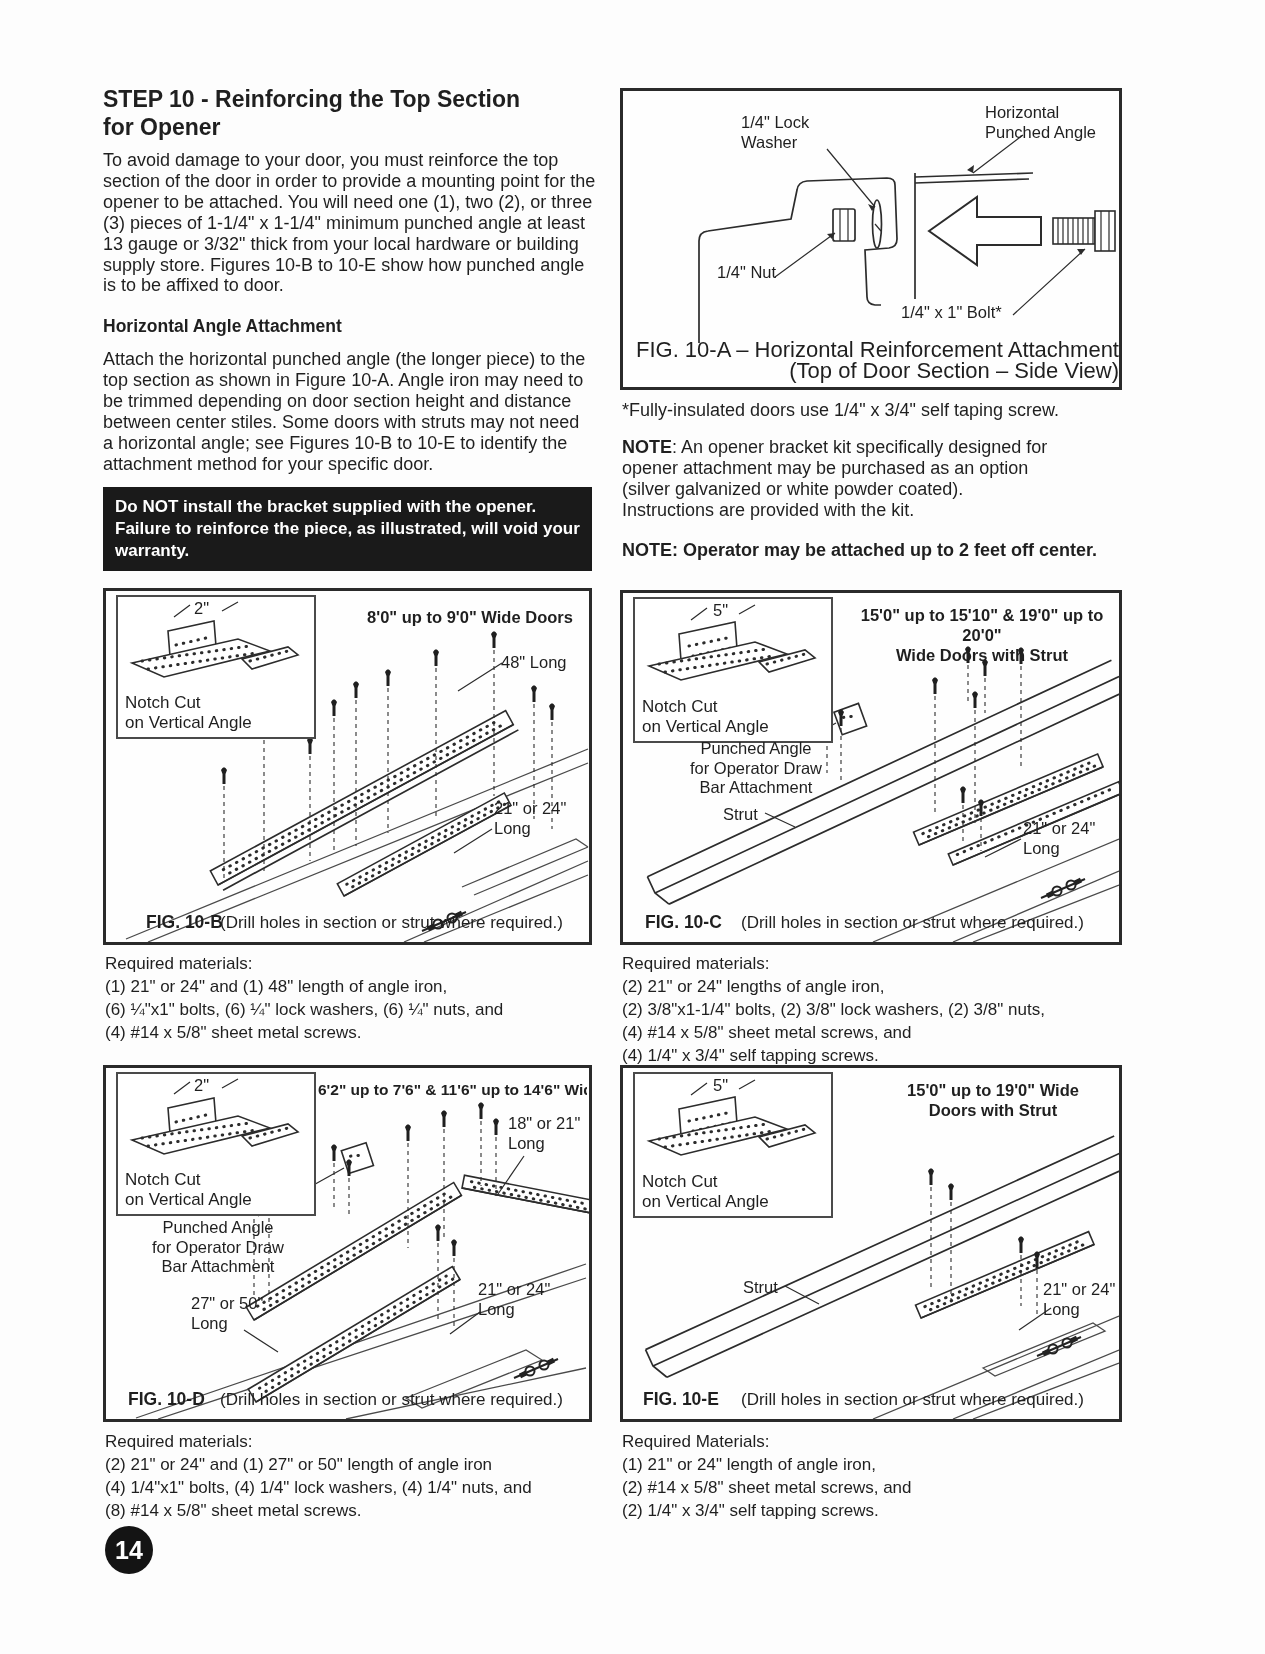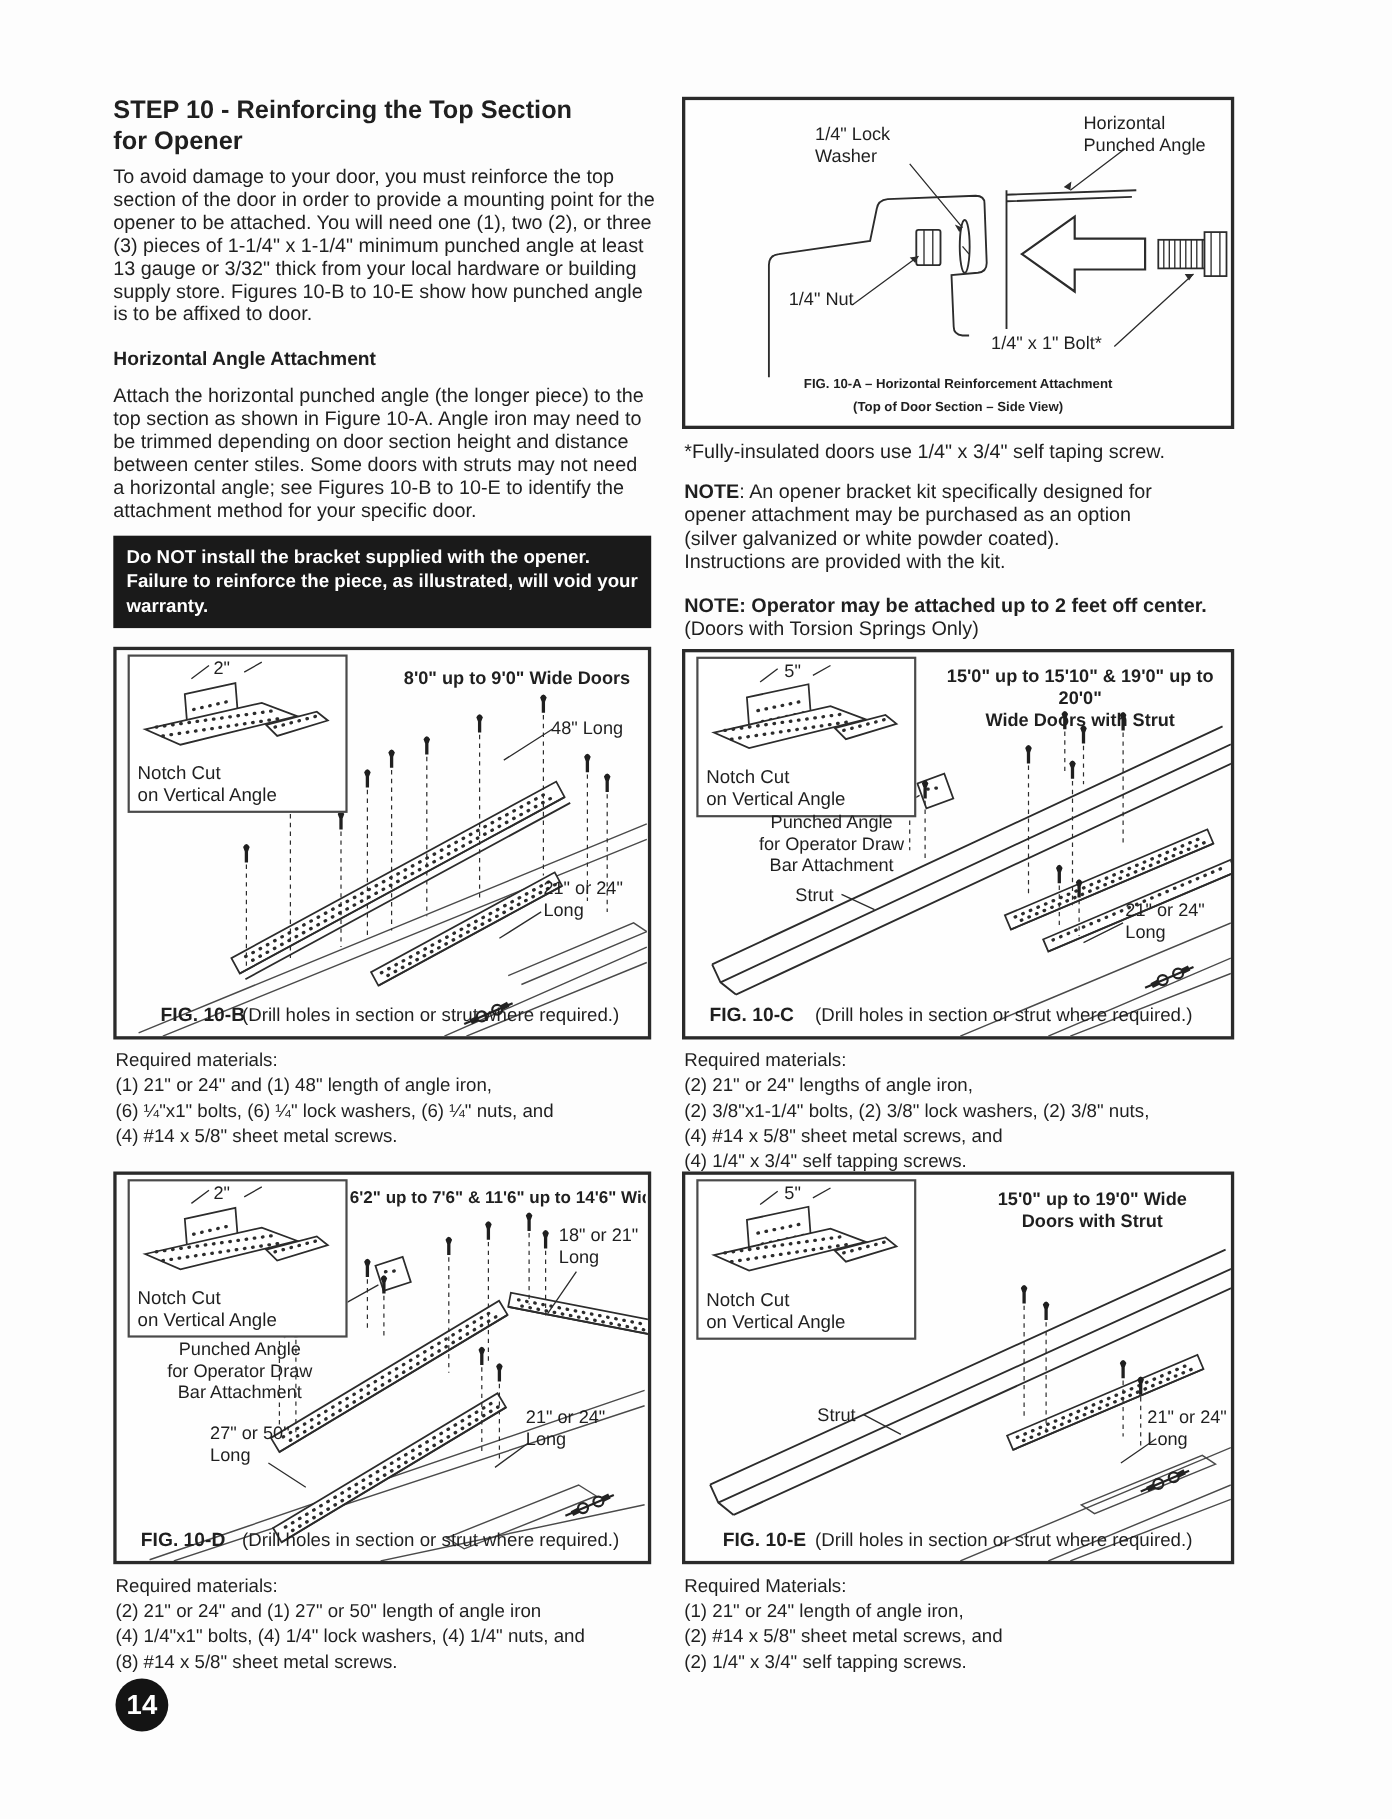--- a/index.html
+++ b/index.html
@@ -96,34 +96,33 @@
 
       <path class="thin" d="M204,58 L252,116 M400,44 L350,82 M152,186 L212,142 M390,224 L462,158"></path>
       <path d="M252,116 l-7,-3 l4,7 z M350,82 l1,-8 l-7,5 z M212,142 l-8,1 l5,5 z M462,158 l-8,0 l4,6 z" fill="#2c2c2c"></path>
     </svg>
     <div class="lbl pre" style="left:118px;top:22px">1/4" Lock
 Washer</div>
     <div class="lbl pre" style="left:362px;top:12px">Horizontal
 Punched Angle</div>
     <div class="lbl" style="left:94px;top:172px">1/4" Nut</div>
     <div class="lbl" style="left:278px;top:212px">1/4" x 1" Bolt*</div>
-    <div class="abs pre" style="left:0;right:0;bottom:6px;text-align:center;font-weight:bold;font-size:12px;line-height:21px">FIG. 10-A – Horizontal Reinforcement Attachment
+    <div class="abs pre" style="left:0;right:0;bottom:6px;text-align:right;font-weight:normal;font-size:22px;line-height:21px">FIG. 10-A – Horizontal Reinforcement Attachment
 (Top of Door Section – Side View)</div>
   </div>
 
   <div class="abs body" style="left:622px;top:400px;width:505px">*Fully-insulated doors use 1/4" x 3/4" self taping screw.</div>
 
   <div class="abs body pre" style="left:622px;top:437px;width:505px"><span class="note-lbl">NOTE</span><span>: An opener bracket kit specifically designed for
 opener attachment may be purchased as an option
 (silver galvanized or white powder coated).
 Instructions are provided with the kit.</span></div>
 
   <div class="abs body" style="left:622px;top:540px;width:510px">
     <div class="note-lbl">NOTE: Operator may be attached up to 2 feet off center.</div>
-    <div>(Doors with Torsion Springs Only)</div>
   </div>
 
   <div class="abs figbox" style="left:103px;top:588px;width:489px;height:357px">
     <svg class="draw" width="483" height="351" viewBox="0 0 483 351">
       <path class="rail" d="M20,348 L482,158 M42,351 L482,172 M298,351 L482,270 M318,351 L482,284"></path>
       <path class="rail" d="M356,296 L470,248 L482,256 M368,304 L482,256"></path>
       <g transform="translate(112,294) rotate(-28.5)">
         <rect x="0" y="-16" width="336" height="16" class="strip"></rect>
         <path class="dots" d="M12,-11 H326 M16,-5 H330"></path>
         <path class="ln" d="M0,0 L336,0 M2,7 L338,7"></path>
@@ -368,21 +367,21 @@
       </svg>
       <div class="lbl" style="left:78px;top:2px">5"</div>
       <div class="lbl pre" style="left:7px;bottom:5px;font-size:17px">Notch Cut
 on Vertical Angle</div>
     </div>
     <div class="figtitle pre" style="left:252px;top:12px;width:236px">15'0" up to 19'0" Wide
 Doors with Strut</div>
     <div class="lbl" style="left:120px;top:210px">Strut</div>
     <div class="lbl pre" style="left:420px;top:212px">21" or 24"
 Long</div>
-    <span class="cap capname" style="left:34px">FIG. 10-E</span>
+    <span class="cap capname" style="left:20px">FIG. 10-E</span>
     <span class="cap" style="left:118px">(Drill holes in section or strut where required.)</span>
   </div>
 
   <div class="abs materials" style="left:105px;top:1430px;width:505px">
     <div>Required materials:</div>
     <div>(2) 21" or 24" and (1) 27" or 50" length of angle iron</div>
     <div>(4) 1/4"x1" bolts, (4) 1/4" lock washers, (4) 1/4" nuts, and</div>
     <div>(8) #14 x 5/8" sheet metal screws.</div>
   </div>
   <div class="abs materials" style="left:622px;top:1430px;width:505px">

